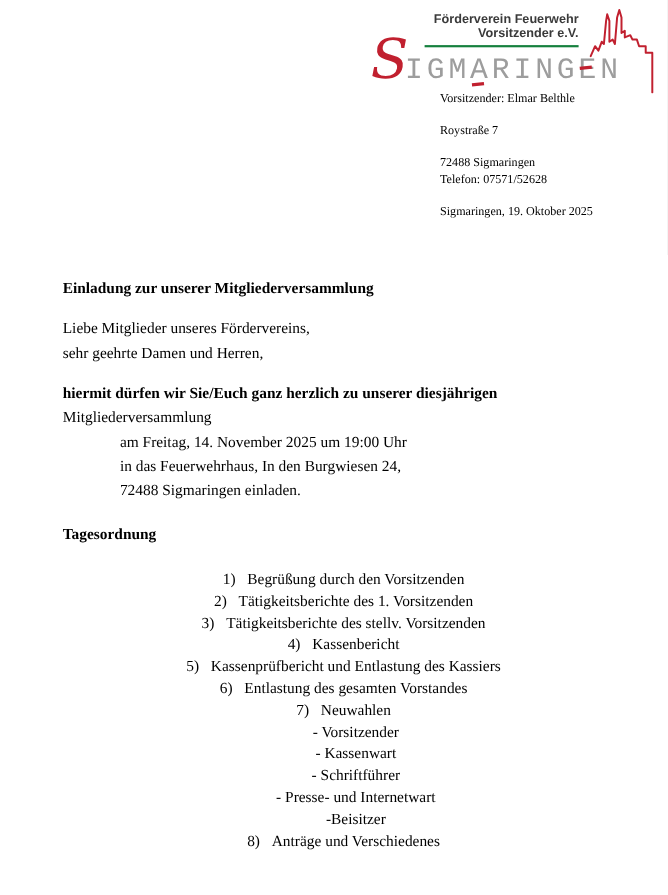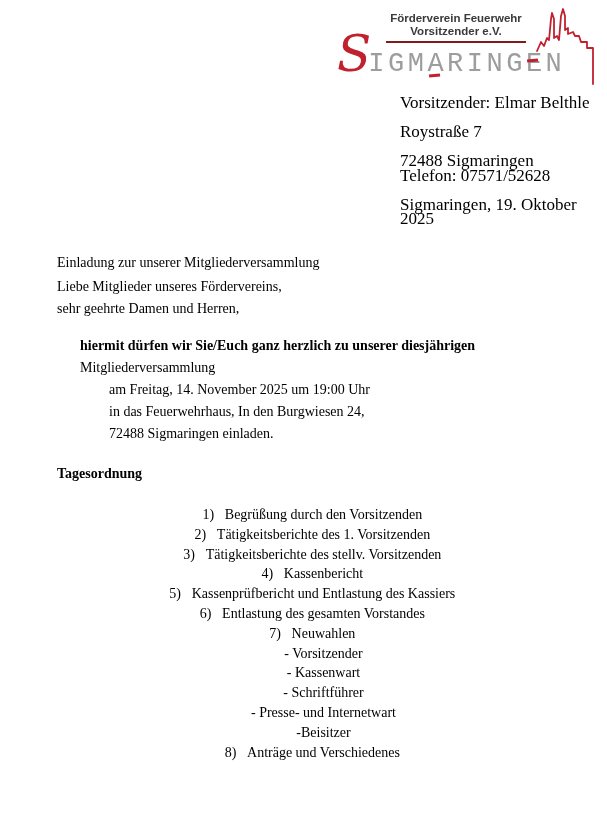--- a/index.html
+++ b/index.html
@@ -9,26 +9,26 @@
     background:#ffffff;
     font-family:"Liberation Serif", serif;
     color:#000;
     overflow:hidden;
     margin:0 auto;
   }
   
   .logo{position:absolute;left:337px;top:6px;width:266px;height:82px;}
   .logo-head{
     position:absolute;left:49px;top:6px;width:140px;
-    text-align:center;
+    text-align:right;
     font-family:"Liberation Sans", sans-serif;
     font-weight:bold;font-size:11.5px;line-height:13px;
     color:#3a3a3a;
     padding-bottom:3px;
-    border-bottom:2px solid #7f1d1d;
+    border-bottom:2px solid #15803d;
   }
   .wordmark{
     position:absolute;left:0;top:26px;
     white-space:nowrap;
     display:flex;align-items:baseline;
   }
   .wm-s{
     font-family:"DejaVu Serif", serif;
     font-style:italic;font-weight:normal;
     font-size:50px;line-height:44px;
@@ -49,31 +49,31 @@
   }
   .wm-e{position:relative;}
   .wm-e::after{
     content:"";position:absolute;left:1px;top:15px;
     width:11px;height:2.5px;background:#c1202f;
     transform:rotate(-6deg);
   }
   .castle{position:absolute;right:0px;top:1px;}
   
   .contact{
-    position:absolute;left:400px;top:96px;width:200px;
-    font-size:17px;line-height:14.5px;
+    position:absolute;left:400px;top:83px;width:200px;
+    font-size:11px;line-height:14.5px;
   }
   .contact .gap{height:14.5px;}
   
   .letter{
     position:absolute;left:57px;top:252px;width:500px;
     font-size:14px;line-height:22px;
   }
-  .subject{margin-bottom:2px;}
-  .intro{margin-top:15px;margin-left:23px;}
+  .subject{margin-bottom:15px;font-weight:bold;}
+  .intro{margin-top:15px;}
   .intro-bold{font-weight:bold;}
   .event-block{margin-left:52px;}
   .agenda-title{margin-top:18px;font-weight:bold;}
   .agenda{margin-top:20px;line-height:19.8px;text-align:center;}
   .agenda-row .num{display:inline-block;width:33px;}
   .agenda-sub{margin-left:33px;line-height:19.8px;}
 </style>
 </head>
 <body>
 

